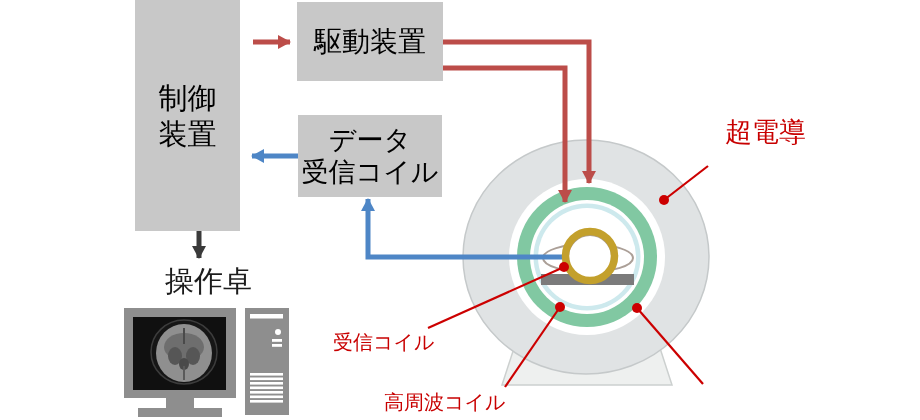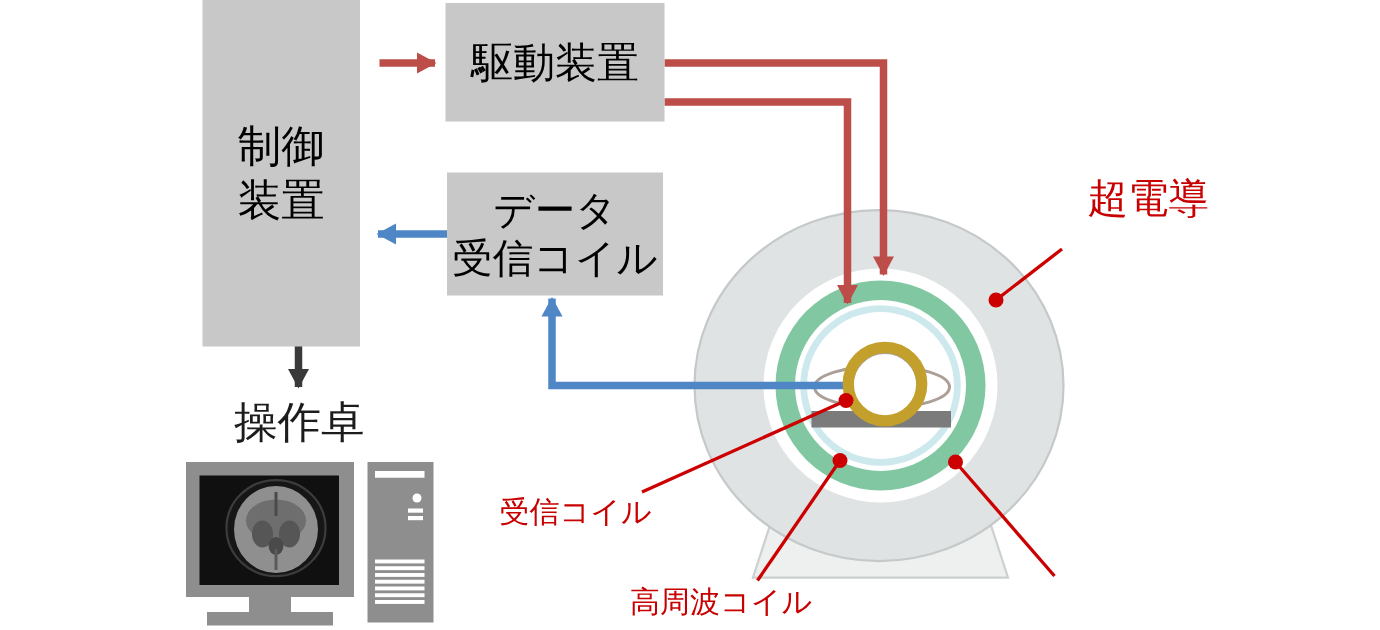--- a/index.html
+++ b/index.html
@@ -11,25 +11,25 @@
   .box{
     position:absolute;background:#c8c8c8;color:#000000;
     display:flex;flex-direction:column;align-items:center;justify-content:center;
     text-align:center;z-index:2;
   }
   .box-line{display:block;}
   #box-control{left:135px;top:0;width:105px;height:231px;font-size:29px;line-height:36px;}
   #box-drive{left:297px;top:2px;width:146px;height:79px;font-size:28px;}
   #box-dp{left:298px;top:115px;width:144px;height:82px;font-size:27px;line-height:32px;}
   .plain-label{position:absolute;z-index:2;color:#1c1c1c;}
-  #console-label{left:147px;top:262px;width:105px;text-align:center;font-size:29px;}
+  #console-label{left:147px;top:262px;width:105px;text-align:right;font-size:29px;}
   .red-label{position:absolute;z-index:2;color:#c80000;font-size:20px;line-height:32px;white-space:nowrap;}
   #magnet-label{left:725px;top:116px;font-size:27px;}
   #receive-coil-label{left:333px;top:326px;}
-  #rf-coil-label{left:384px;top:386px;margin-left:36px;}
+  #rf-coil-label{left:384px;top:386px;}
   #gradient-coil-label{left:596px;top:386px;}
 </style>
 </head>
 <body>
 
 <div id="canvas">
 
   <svg id="diagram-svg" width="920" height="420" viewBox="0 0 920 420">
     <defs>
       <marker id="arrow-red" markerUnits="userSpaceOnUse" markerWidth="18" markerHeight="18" refX="13" refY="9" orient="auto">

